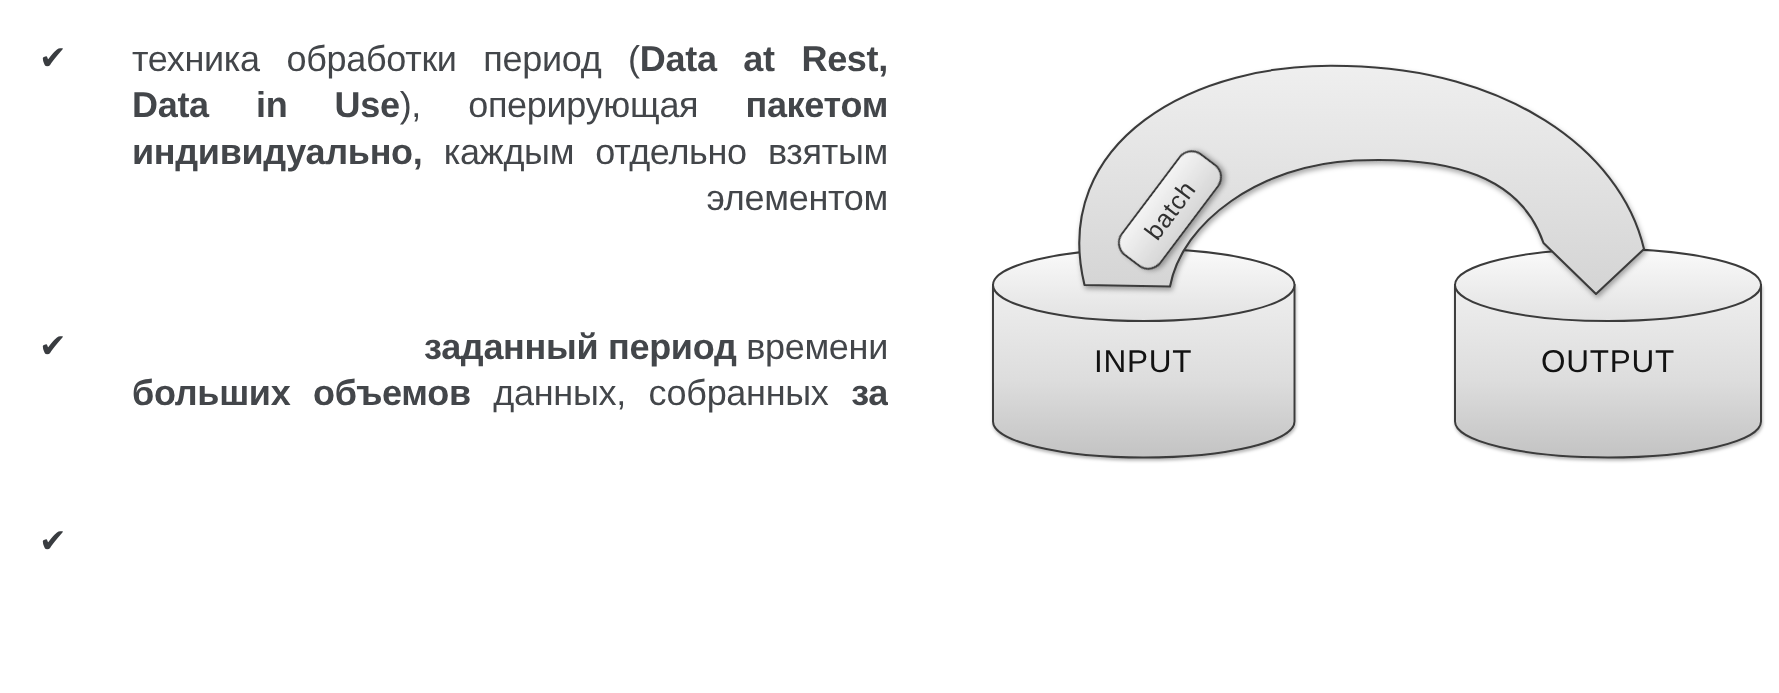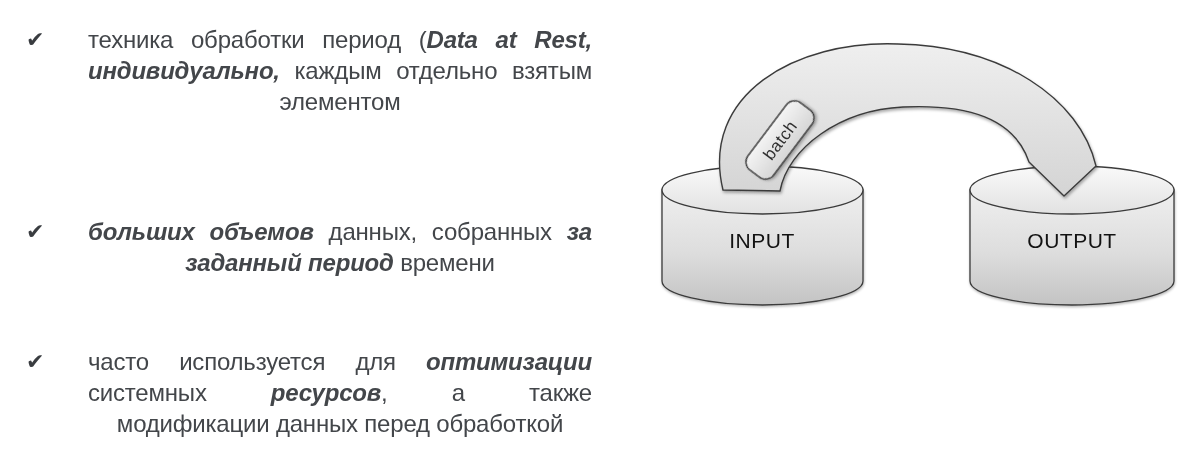--- a/index.html
+++ b/index.html
@@ -9,57 +9,53 @@
   }
   .slide{position:absolute;inset:0;}
   
   .bullet{position:absolute;left:26px;width:566px;}
   .check{
     position:absolute;left:0;top:0;width:56px;
     font-size:22px;line-height:31px;color:#393c40;
     font-family:"DejaVu Sans","Liberation Sans",sans-serif;
   }
   .lines{margin-left:62px;width:504px;font-size:24px;line-height:31px;letter-spacing:-0.2px;}
-  .line{text-align:center;white-space:normal;height:31px;overflow:hidden;}
+  .line{text-align:right;white-space:normal;height:31px;overflow:hidden;}
   .line.j{text-align:justify;text-align-last:justify;}
-  .em{font-weight:bold;font-style:italic;}
+  .em{font-weight:bold;}
   
   .diagram{position:absolute;left:620px;top:10px;width:566px;height:300px;}
   .diagram text{font-family:"Liberation Sans","DejaVu Sans",sans-serif;}
   .cyl-label{font-size:21px;fill:#121212;letter-spacing:0.5px;}
   .batch-text{font-size:17px;fill:#303030;letter-spacing:0.5px;}
 </style>
 </head>
 <body>
 
 <div class="slide">
 
   <div id="bullets">
       <div class="bullet" style="top: 24px;">
         <span class="check">✔</span>
         <div class="lines">
           <div class="line j"><span>техника обработки период (</span><span class="em">Data at Rest,</span></div>
+          <div class="line j"><span class="em">Data in Use</span><span>), оперирующая </span><span class="em">пакетом</span></div>
           <div class="line j"><span class="em">индивидуально,</span><span> каждым отдельно взятым</span></div>
           <div class="line"><span>элементом</span></div>
         </div>
       </div>
       <div class="bullet" style="top: 216px;">
         <span class="check">✔</span>
         <div class="lines">
+          <div class="line"><span class="em">заданный период</span><span> времени</span></div>
           <div class="line j"><span class="em">больших объемов</span><span> данных, собранных </span><span class="em">за</span></div>
-          <div class="line"><span class="em">заданный период</span><span> времени</span></div>
         </div>
       </div>
       <div class="bullet" style="top: 346px;">
         <span class="check">✔</span>
-        <div class="lines">
-          <div class="line j"><span>часто используется для </span><span class="em">оптимизации</span></div>
-          <div class="line j"><span>системных </span><span class="em">ресурсов</span><span>, а также</span></div>
-          <div class="line"><span>модификации данных перед обработкой</span></div>
-        </div>
       </div>
     </div>
 
   <svg class="diagram" viewBox="620 10 566 300">
     <defs>
       <linearGradient id="gradCyl" x1="0" y1="0" x2="0" y2="1">
         <stop offset="0" stop-color="#efefef"></stop>
         <stop offset="0.55" stop-color="#dddddd"></stop>
         <stop offset="1" stop-color="#c3c3c3"></stop>
       </linearGradient>

